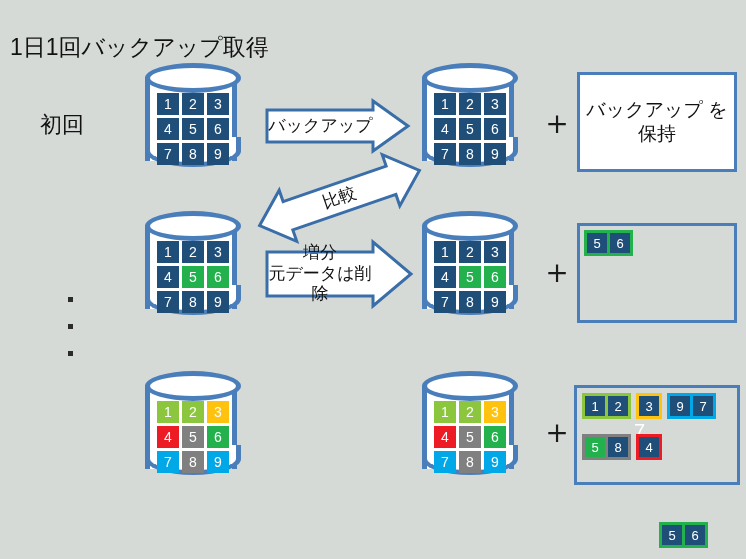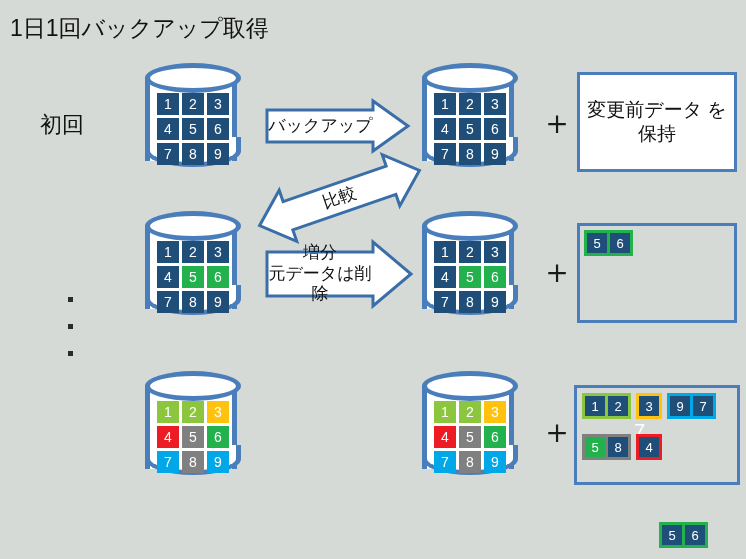--- a/index.html
+++ b/index.html
@@ -76,21 +76,21 @@
 
   .caption{font-size:16px;line-height:1.3;text-align:left;white-space:pre-line;color:#111;}
 
   .float7{position:absolute;color:#ffffff;font-size:20px;line-height:1;}
 </style>
 </head>
 <body>
 
 <div class="stage">
 
-  <div class="abs hdr" style="left:10px;top:13px;text-align:center;">1日1回バックアップ取得</div>
+  <div class="abs hdr" style="left:10px;top:32px;text-align:center;">1日1回バックアップ取得</div>
 
   <div class="abs rowlabel" style="left:40px;top:110px;">初回</div>
 
   <div class="abs dot" style="left:68px;top:297px;"></div>
   <div class="abs dot" style="left:68px;top:324px;"></div>
   <div class="abs dot" style="left:68px;top:351px;"></div>
 
   <div class="cyl" style="left:143px;top:63px;">
     <div class="body"></div>
     <div class="bottom"></div>
@@ -128,21 +128,21 @@
         <div class="tile" style="background: rgb(31, 78, 121);">6</div>
         <div class="tile" style="background: rgb(31, 78, 121);">7</div>
         <div class="tile" style="background: rgb(31, 78, 121);">8</div>
         <div class="tile" style="background: rgb(31, 78, 121);">9</div>
       </div>
   </div>
 
   <div class="abs plus" style="left:540px;top:105px;">＋</div>
 
   <div class="abs box white" style="left:577px;top:72px;width:160px;height:100px;">
-    <div class="boxtext">変更前データ
+    <div class="boxtext">バックアップ
 を保持</div>
   </div>
 
   <div class="cmp-wrap" style="left:252px;top:163px;width:175px;height:70px;transform:rotate(-19deg);">
     <svg width="175" height="70" viewBox="0 0 175 70">
       <polygon points="3,35 33,8 33,20 142,20 142,8 172,35 142,62 142,50 33,50 33,62" fill="#ffffff" stroke="#3a6ea8" stroke-width="3"></polygon>
     </svg>
     <div class="arrowlabel" style="left:50px;top:17px;width:75px;height:36px;">比較</div>
   </div>
 

